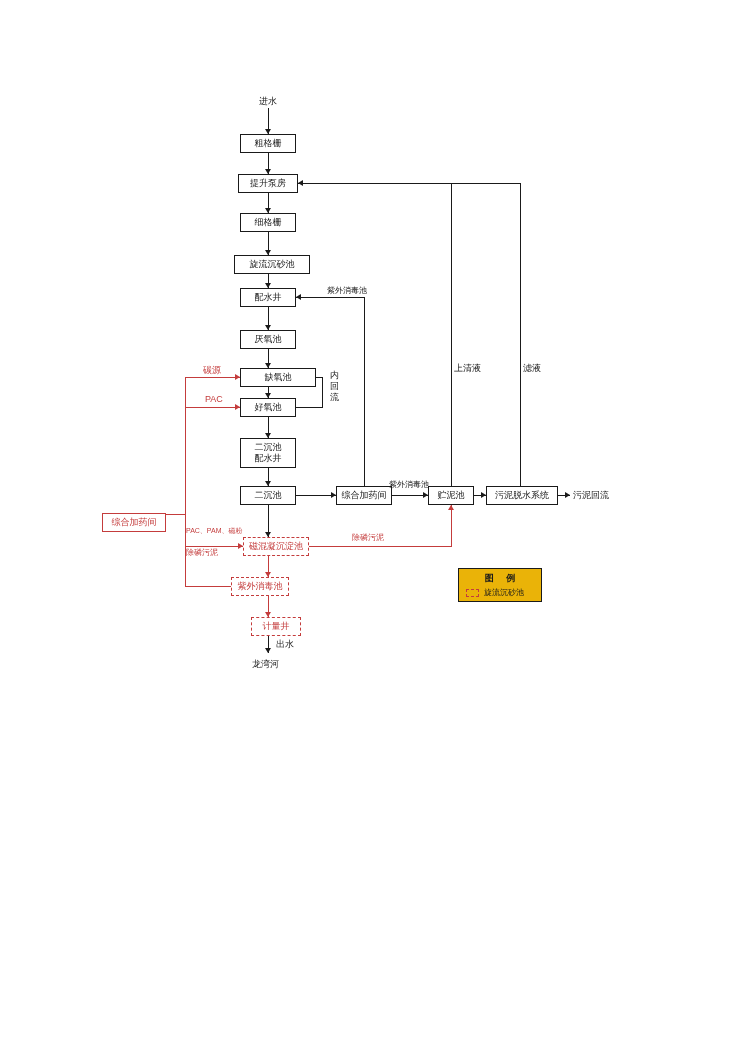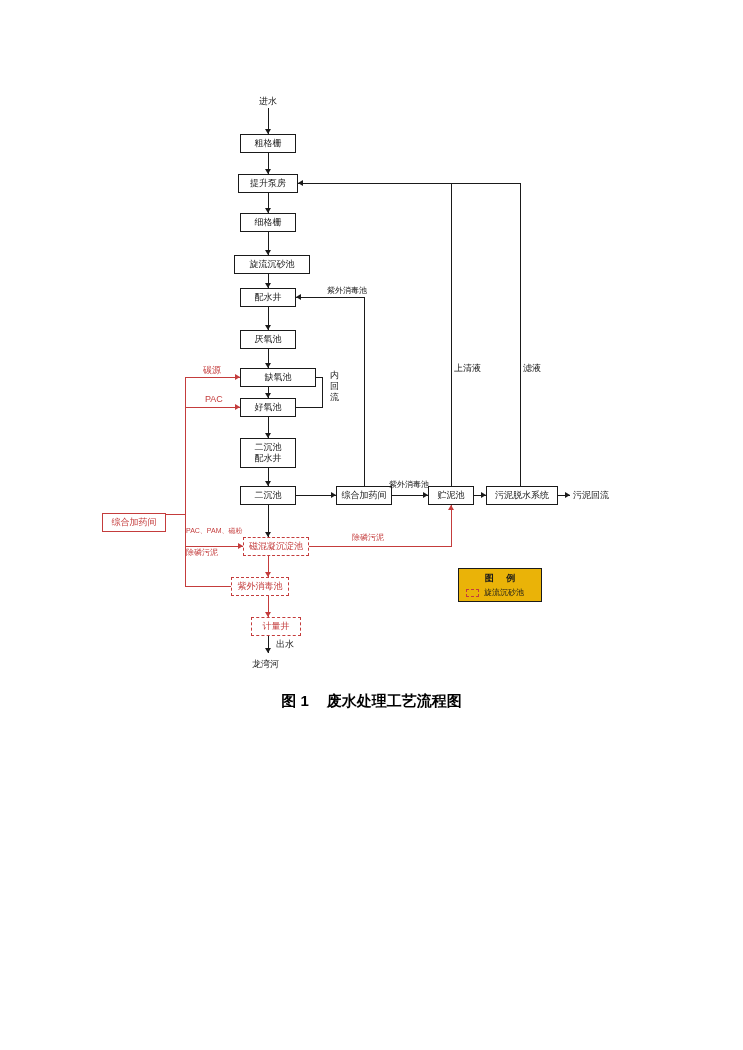--- a/index.html
+++ b/index.html
@@ -83,23 +83,20 @@
   <span class="lbl s8 red" style="left:186px;top:547px">除磷污泥</span>
   <span class="lbl" style="left:276px;top:638px">出水</span>
   <span class="lbl" style="left:252px;top:658px">龙湾河</span>
 
   <div class="legend">
     <div class="legend-title">图 例</div>
     <div class="legend-swatch"></div>
     <div class="legend-item">旋流沉砂池</div>
   </div>
 
-  <div class="caption">
-    <span>图 1</span><span class="ttl">废水处理工艺流程图</span>
-  </div>
 
 <div class="ln" style="left: 268px; top: 108px; background: rgb(26, 26, 26); width: 1px; height: 26px;"></div>
     <div class="ar" style="left: 264.5px; top: 129px; border-left: 3.5px solid transparent; border-right: 3.5px solid transparent; border-top: 5px solid rgb(26, 26, 26);"></div>
     <div class="ln" style="left: 268px; top: 153px; background: rgb(26, 26, 26); width: 1px; height: 21px;"></div>
     <div class="ar" style="left: 264.5px; top: 169px; border-left: 3.5px solid transparent; border-right: 3.5px solid transparent; border-top: 5px solid rgb(26, 26, 26);"></div>
     <div class="ln" style="left: 268px; top: 193px; background: rgb(26, 26, 26); width: 1px; height: 20px;"></div>
     <div class="ar" style="left: 264.5px; top: 208px; border-left: 3.5px solid transparent; border-right: 3.5px solid transparent; border-top: 5px solid rgb(26, 26, 26);"></div>
     <div class="ln" style="left: 268px; top: 232px; background: rgb(26, 26, 26); width: 1px; height: 23px;"></div>
     <div class="ar" style="left: 264.5px; top: 250px; border-left: 3.5px solid transparent; border-right: 3.5px solid transparent; border-top: 5px solid rgb(26, 26, 26);"></div>
     <div class="ln" style="left: 268px; top: 274px; background: rgb(26, 26, 26); width: 1px; height: 14px;"></div>

